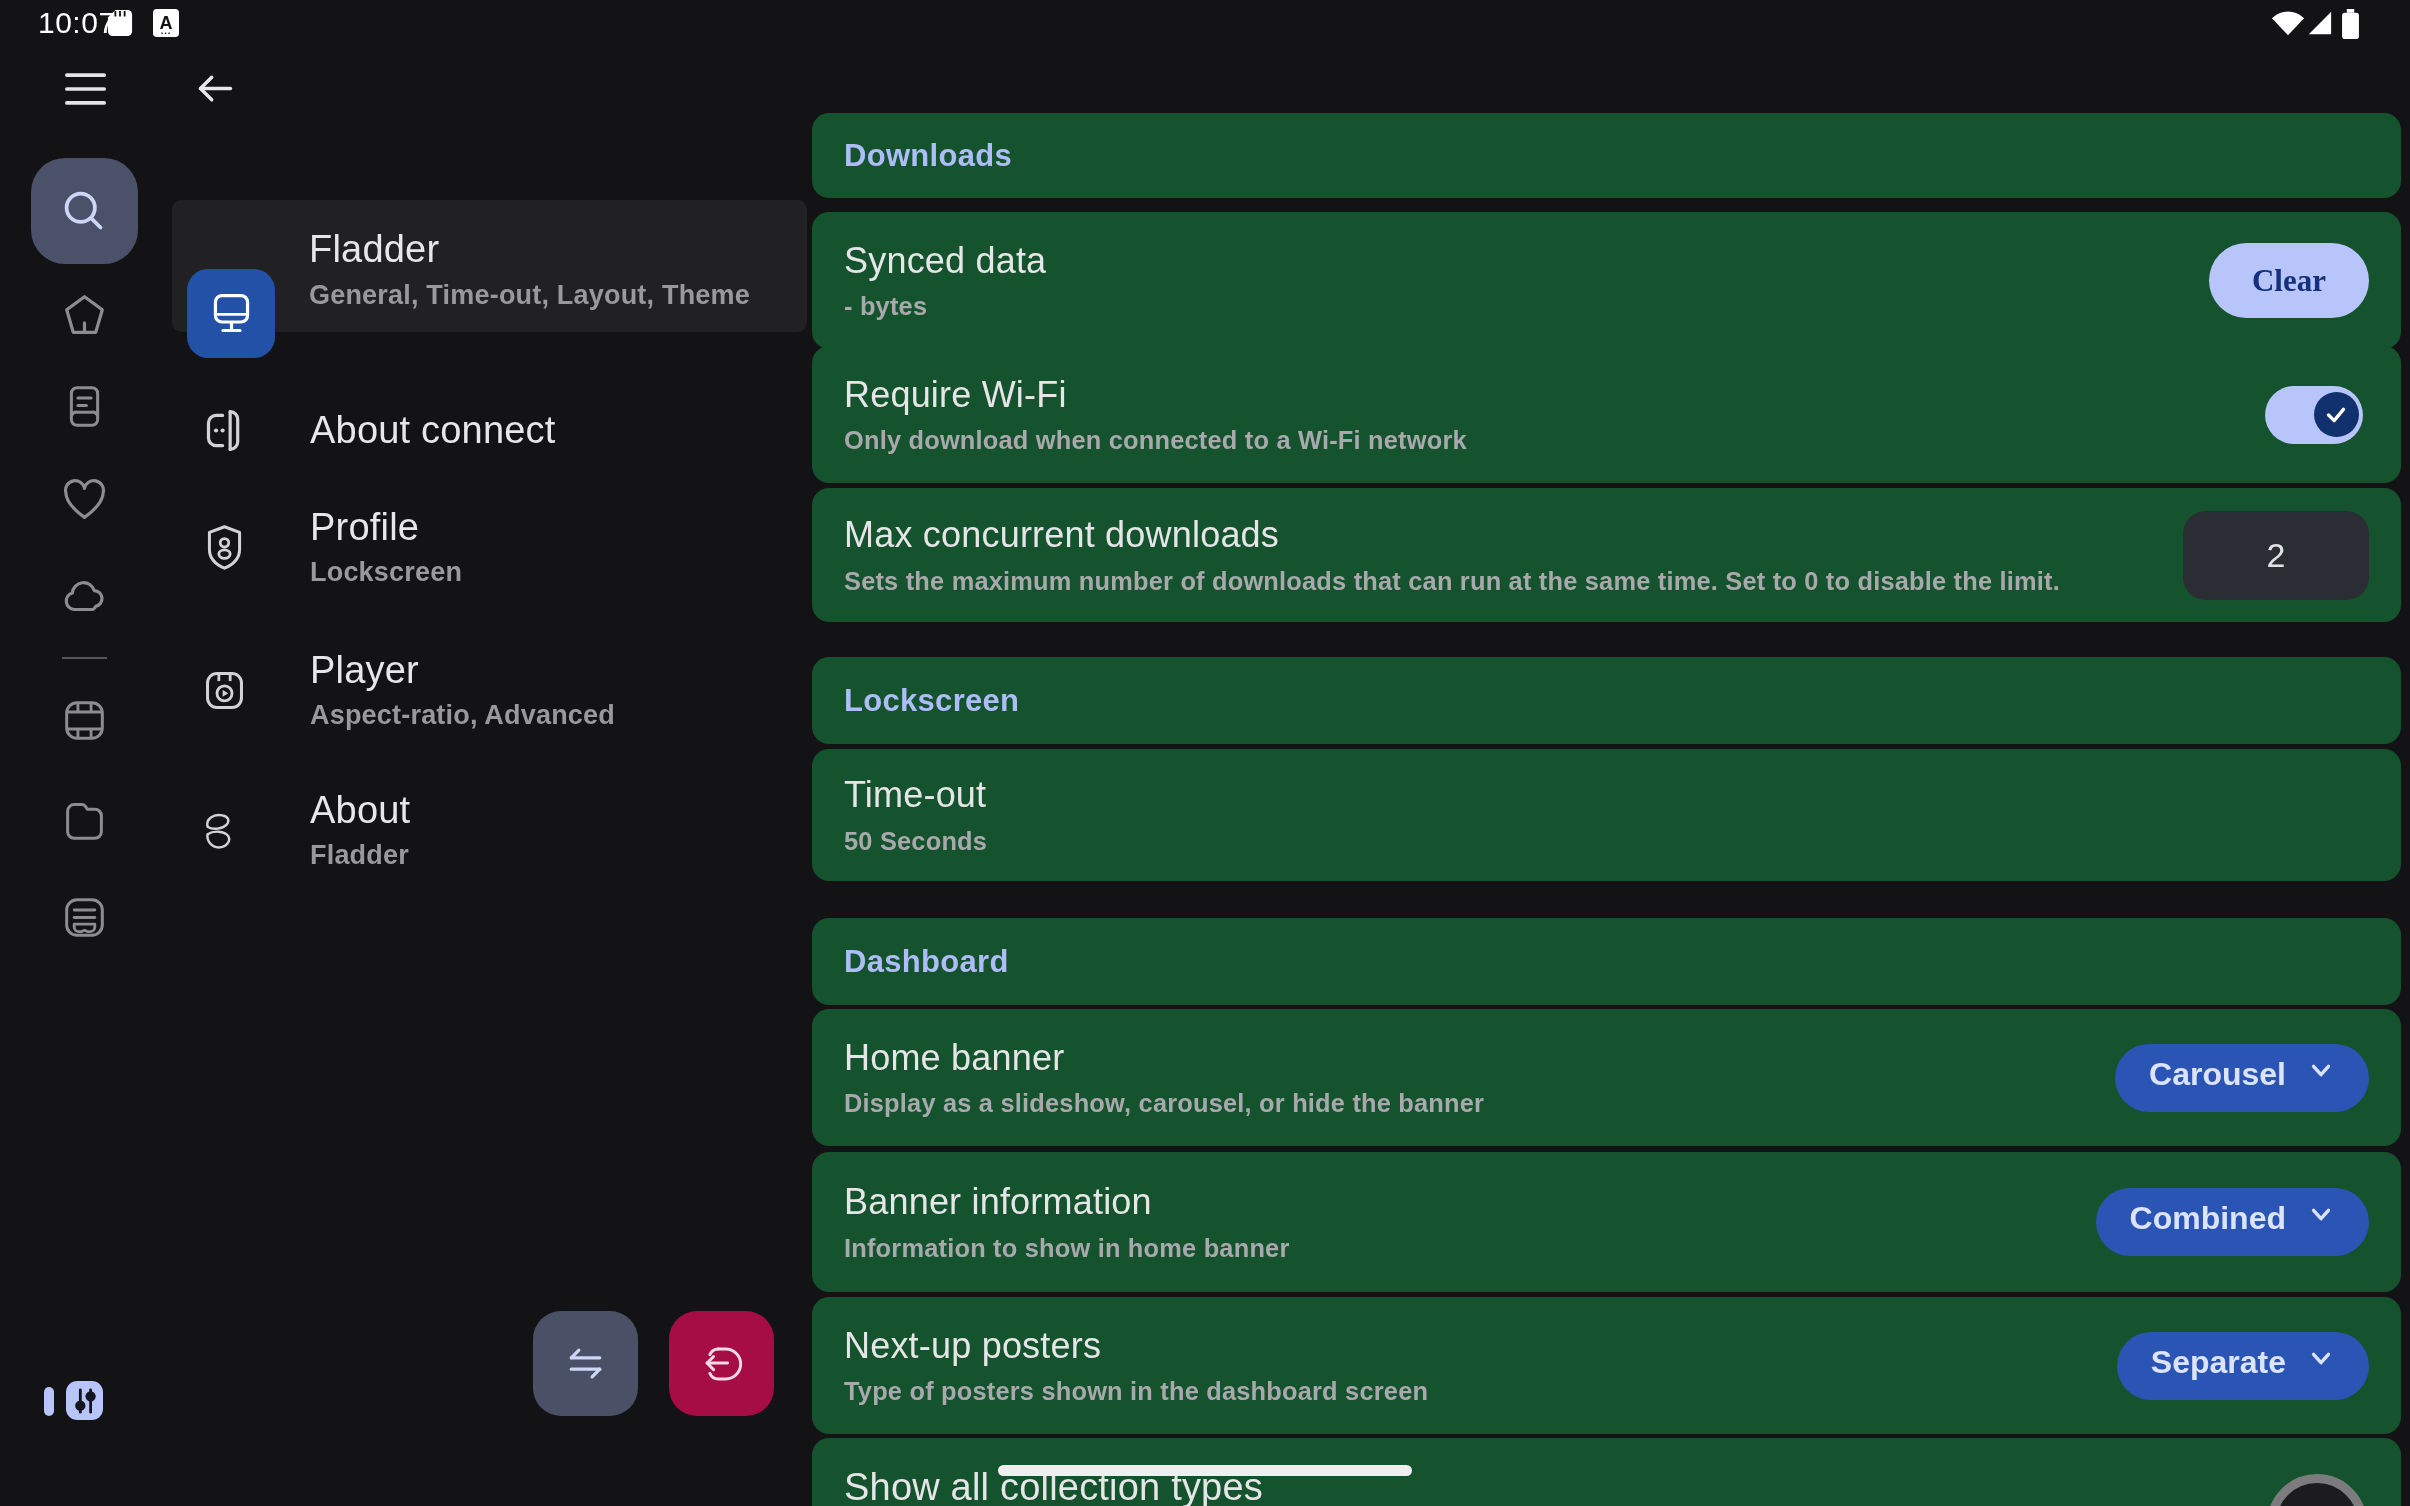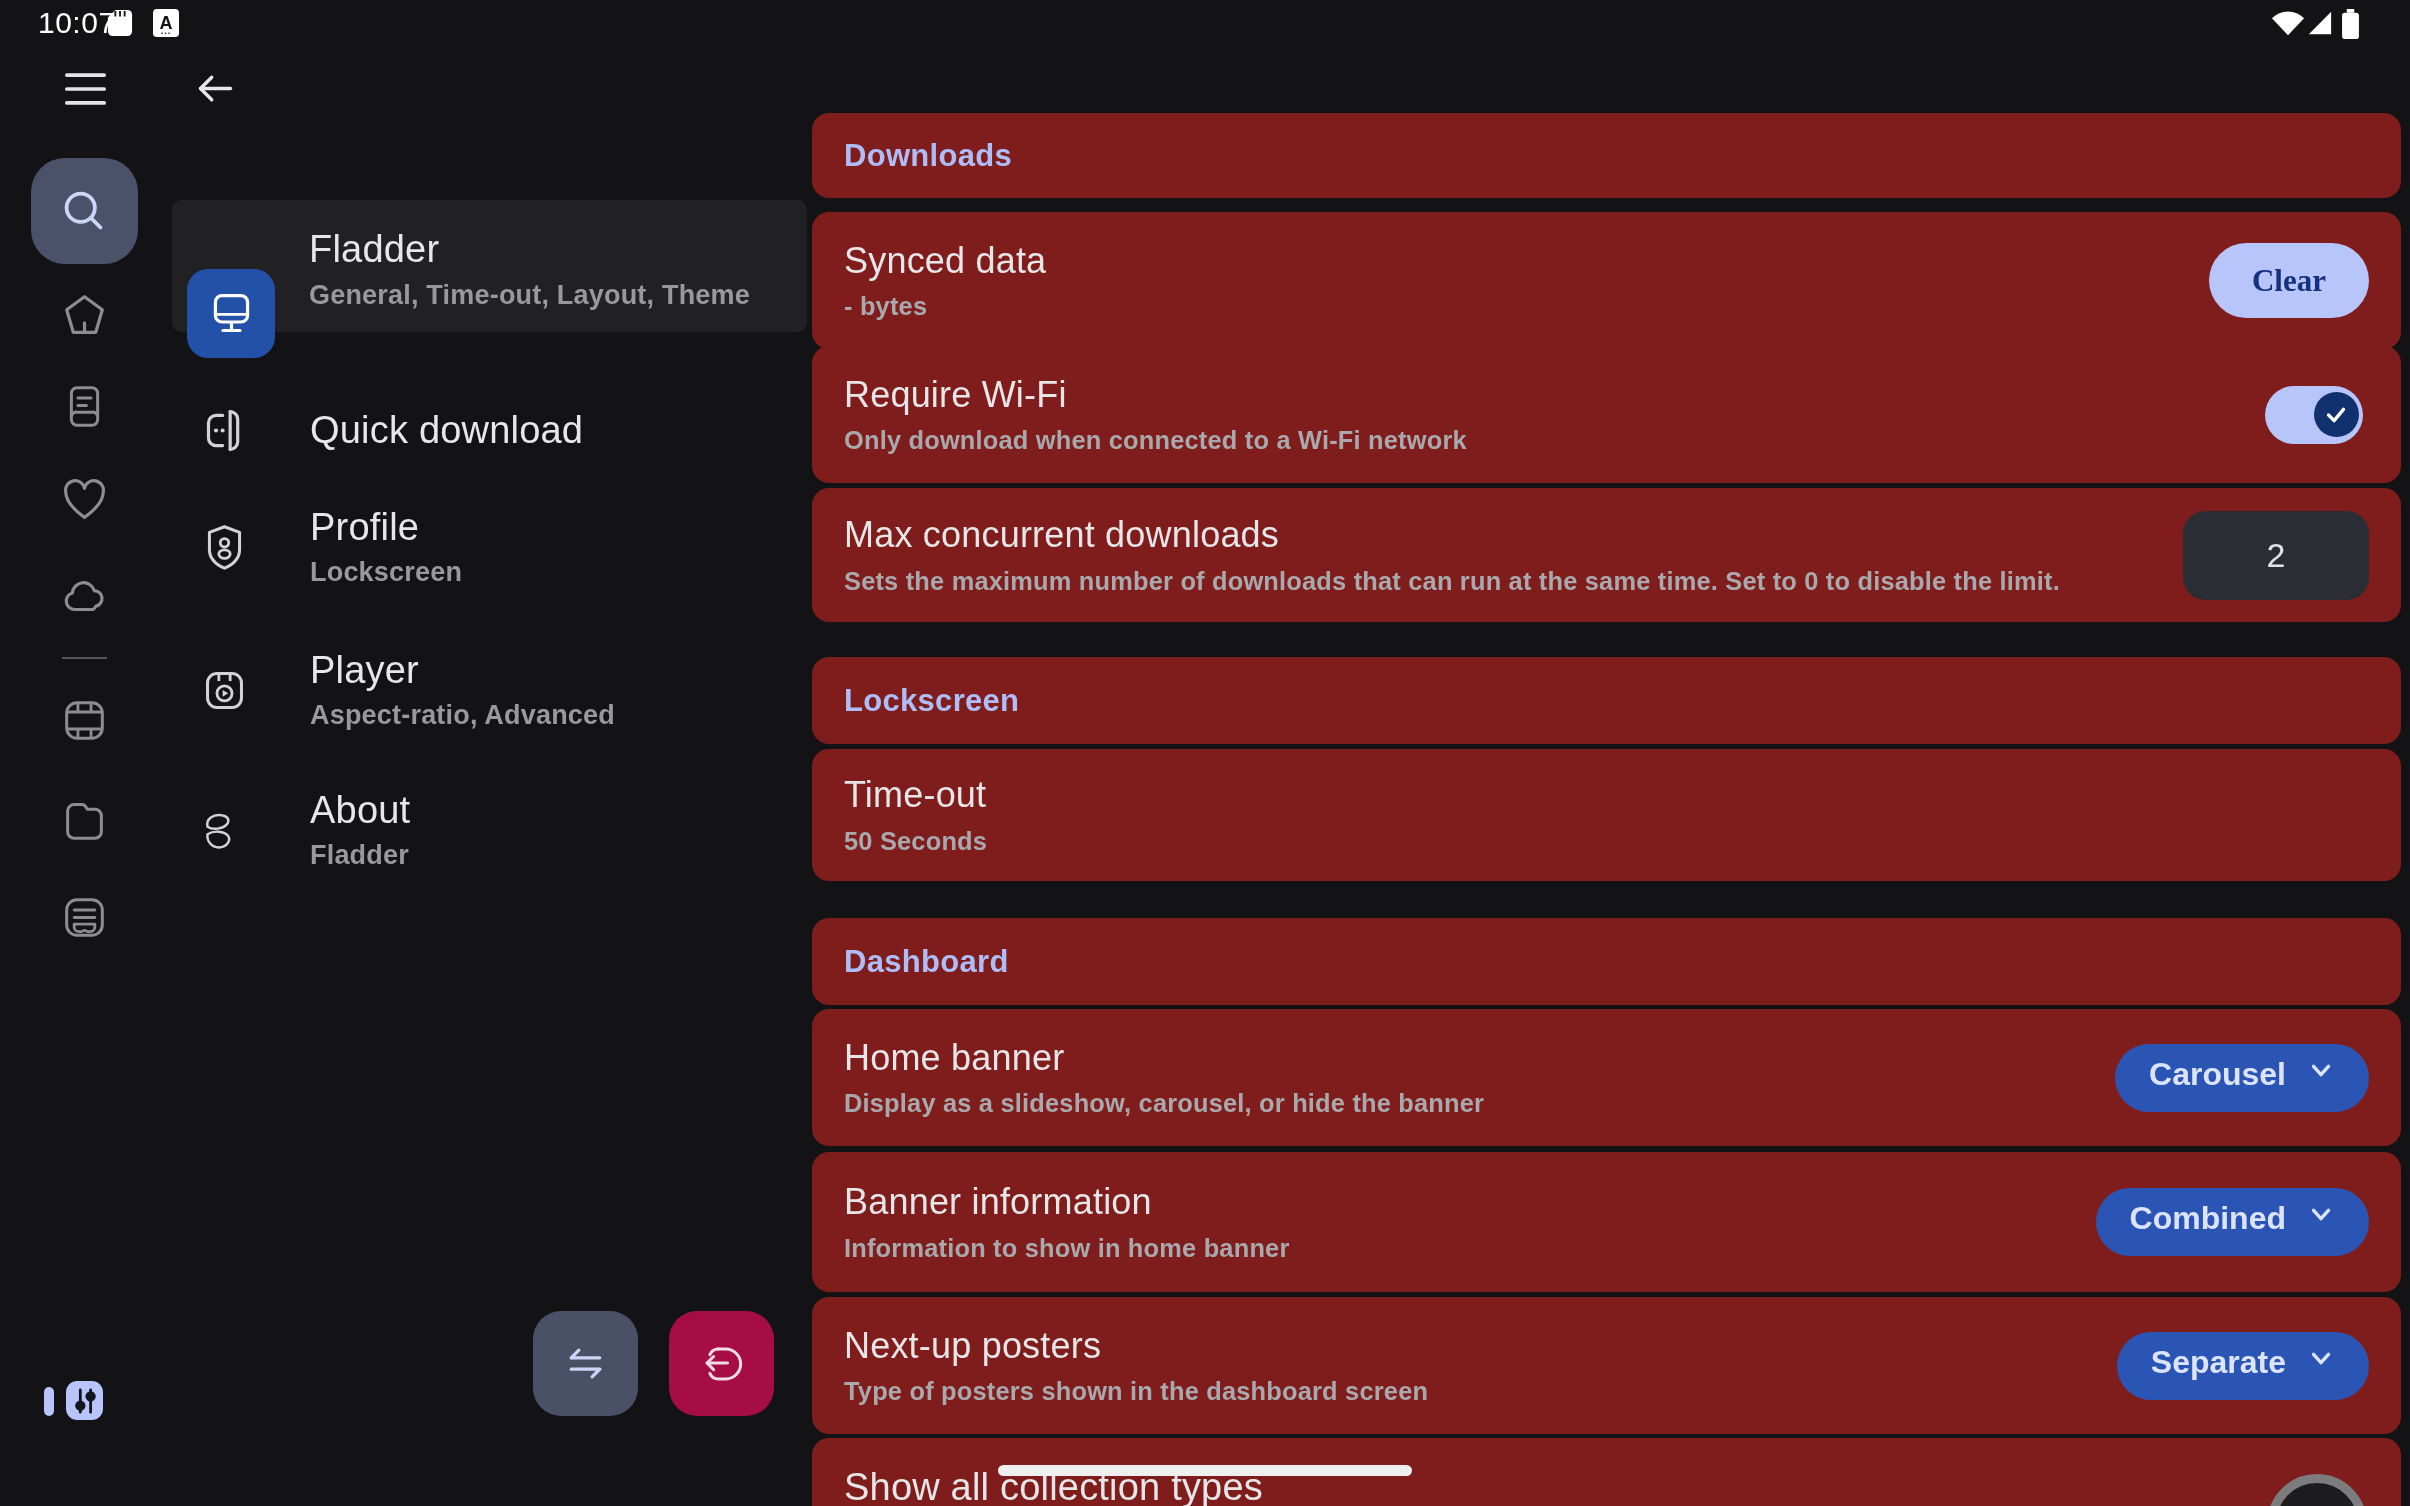--- a/index.html
+++ b/index.html
@@ -28,21 +28,21 @@
   .nav-appicon{position:absolute;left:15px;top:69px;width:88px;height:89px;border-radius:21px;
                background:#2351a8;display:flex;align-items:center;justify-content:center;}
   .nav-row{position:absolute;left:0;width:635px;display:flex;align-items:center;}
   .nav-ico{width:104px;display:flex;justify-content:center;color:#d3d3d6;flex:none;}
   .nav-ico svg{width:49px;height:49px;}
   .nav-txt{margin-left:34px;}
   .nav-title{font-size:38px;color:#e7e7e9;letter-spacing:0.2px;}
   .nav-sub{font-size:27px;font-weight:700;color:#98989b;margin-top:8.5px;letter-spacing:0.2px;color:#99999c;}
 
   
-  .card{position:absolute;left:812px;width:1589px;background:#7f1d1d;border-radius:17px;
+  .card{position:absolute;left:812px;width:1589px;background:#14532d;border-radius:17px;
         display:flex;align-items:center;box-sizing:border-box;padding:0 32px;}
   .hdr{font-size:31px;font-weight:700;color:#aebcf7;letter-spacing:0.3px;}
   .row-title{font-size:36px;color:#e6e6e8;letter-spacing:0.2px;}
   .row-sub{font-size:25.4px;font-weight:700;color:#a9a9ad;margin-top:10.4px;letter-spacing:0.2px;}
   .spacer{flex:1;}
 
   .pill-btn{height:75px;min-width:160px;border-radius:38px;background:#b8c5fb;border:none;
             color:#15317d;font-size:31px;font-weight:700;font-family:Liberation Serif, serif;
             display:flex;align-items:center;justify-content:center;padding:0 38px;box-sizing:border-box;}
   .dd{height:68px;border-radius:34px;background:#2b55b4;border:none;color:#dce3fd;
@@ -202,21 +202,21 @@
     <div class="nav-ico">
       <svg viewBox="0 0 52 52">
         <path d="M24 10 h-7 a8 8 0 0 0 -8 8 v16 a8 8 0 0 0 8 8 h7" fill="none" stroke="currentColor" stroke-width="3.4" stroke-linecap="round"></path>
         <circle cx="17" cy="26" r="2.2" fill="currentColor"></circle>
           <circle cx="24" cy="26" r="2.2" fill="currentColor"></circle>
         <path d="M32 6 a8 8 0 0 1 8 8 v24 a8 8 0 0 1 -8 8" fill="none" stroke="currentColor" stroke-width="3.4" stroke-linecap="round"></path>
         <line x1="32" y1="6" x2="32" y2="46" stroke="currentColor" stroke-width="3.4" stroke-linecap="round"></line>
       </svg>
     </div>
     <div class="nav-txt">
-      <div class="nav-title">Quick download</div>
+      <div class="nav-title">About connect</div>
     </div>
   </div>
 
   <div class="nav-row" style="top:344px;height:104px;">
     <div class="nav-ico">
       <svg viewBox="0 0 52 52">
         <path d="M26 4 L42 10 V28 C42 38 35 44 26 48 C17 44 10 38 10 28 V10 Z" fill="none" stroke="currentColor" stroke-width="3.2" stroke-linejoin="round"></path>
         <circle cx="26" cy="21" r="4.5" fill="none" stroke="currentColor" stroke-width="3"></circle>
         <ellipse cx="26" cy="33" rx="6" ry="4.5" fill="none" stroke="currentColor" stroke-width="3"></ellipse>
       </svg>

